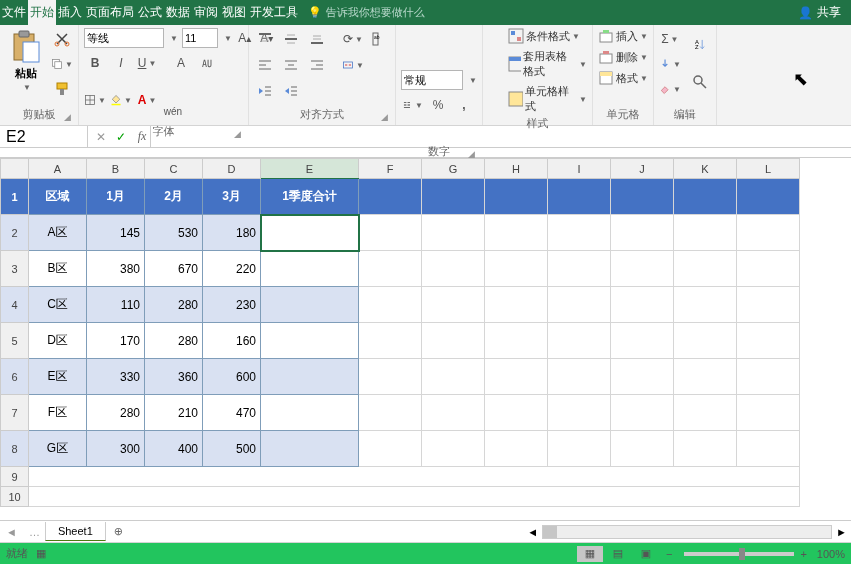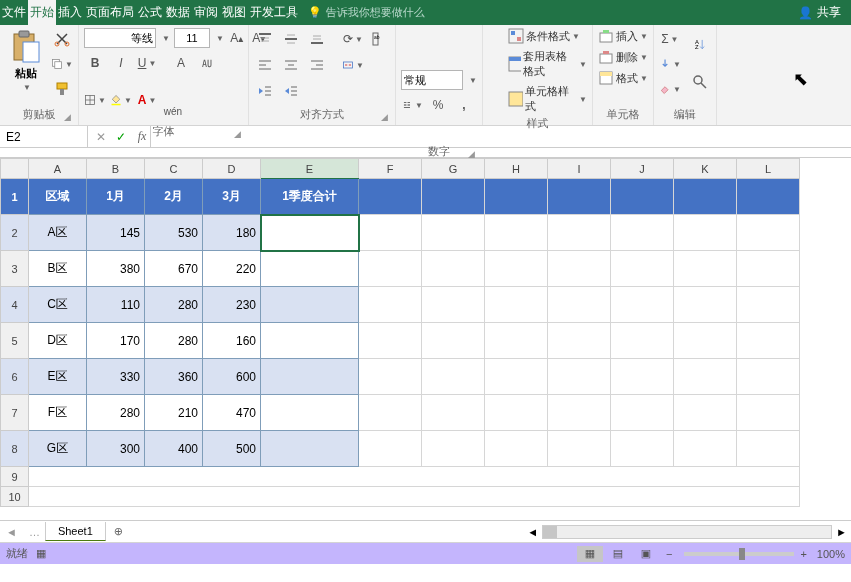--- a/index.html
+++ b/index.html
@@ -20,33 +20,33 @@
 .group-label { text-align: center; font-size: 11px; color: #666; padding: 2px 0 3px 0; position: relative; }
 .group-label .dlg { position: absolute; right: 2px; bottom: 3px; font-size: 9px; color: #999; }
 
 .big-btn { display: flex; flex-direction: column; align-items: center; justify-content: center; width: 42px; padding-top:2px; gap:2px;font-weight:bold;}
 .big-btn .lbl { font-size: 11px; }
 .stack { display: flex; flex-direction: column; gap: 3px; }
 .hrow { display: flex; align-items: center; gap: 4px; }
 .dd { font-size: 8px; color: #666; margin-left: 2px; }
 
 select.fake, input.fake { border: 1px solid #b5b5b5; background: #fff; font-size: 11px; padding: 1px 2px; height:20px;}
-.fontname { width: 72px; text-align: right; }
-.fontsize { width: 36px; text-align: center; }
+.fontname { width: 80px; }
+.fontsize { width: 36px; }
 .numfmt { width: 62px; }
 
 .rb { width: 22px; height: 22px; display: inline-flex; align-items: center; justify-content: center; color: #555; }
 .rb svg { width:16px; height:16px;}
 .rb.small { width:18px; height:18px;}
 .styline { display:flex; align-items:center; gap:2px; font-size:11px; color:#333;}
 .styline .dd { margin-left:auto;}
 
 
 .fxbar { display: flex; height: 22px; border-bottom: 1px solid #ccc; align-items: center; }
-.namebox { width: 88px; border: none; border-right: 1px solid #ccc; padding-left: 6px; font-size: 12px; height:100%;}
+.namebox { width: 88px; border: none; border-right: 1px solid #ccc; padding-left: 6px; font-size: 16px; height:100%;}
 .fxbtns { display: flex; padding: 0 8px; gap: 10px; color:#999;}
 .fxbtns .green{color:#00a000;}
 .fxlabel { width: 16px; text-align:center; font-style:italic; font-family:serif; color:#666;}
 .fxinput { flex:1; border:none; border-left:1px solid #ccc; padding-left:6px; height:100%;}
 
 
 .scratch { height: 10px; border-bottom:1px solid #ccc;}
 
 
 .gridwrap { position: relative; height: 362px; overflow:hidden;}
@@ -69,21 +69,21 @@
 .sheettabs { display:flex; align-items:center; height:22px; border-top:1px solid #ccc; background:#fff; font-size:11px;}
 .stnav{padding:0 6px; color:#999;}
 .stab{padding:3px 12px; border:1px solid #ccc; border-top:none; background:#fff; margin-left:-1px;}
 .stab.active{border-bottom:1px solid #4d7c0f;}
 .stadd{padding:0 8px; color:#666;}
 .hscroll{flex:1; display:flex; align-items:center; justify-content:flex-end; padding-right:4px;}
 .hscroll .track{width:290px; height:14px; background:#eee; border:1px solid #ccc; position:relative;}
 .hscroll .thumb{position:absolute; left:0; top:0; height:12px; width:14px; background:#c6c6c6;}
 
 
-.status { display:flex; align-items:center; height:22px; background:#c4b5fd; border-top:1px solid #d4d4d4; font-size:11px; color:#555; padding:0 6px;}
+.status { display:flex; align-items:center; height:22px; background:#22c55e; border-top:1px solid #d4d4d4; font-size:11px; color:#555; padding:0 6px;}
 .status .spacer{flex:1;}
 .viewbtn{width:26px; height:16px; display:inline-flex; align-items:center; justify-content:center; margin:0 1px;}
 .viewbtn.active{background:#c6c6c6;}
 .zoomslider{width:110px; height:4px; background:#ccc; margin:0 6px; position:relative;}
 .zoomslider::after{content:""; position:absolute; left:50%; top:-4px; width:6px; height:12px; background:#888;}
 .cursor-arrow{position:absolute; left:793px; top:68px; font-size:18px; color:#000; pointer-events:none;}
 </style>
 </head>
 <body>
 

